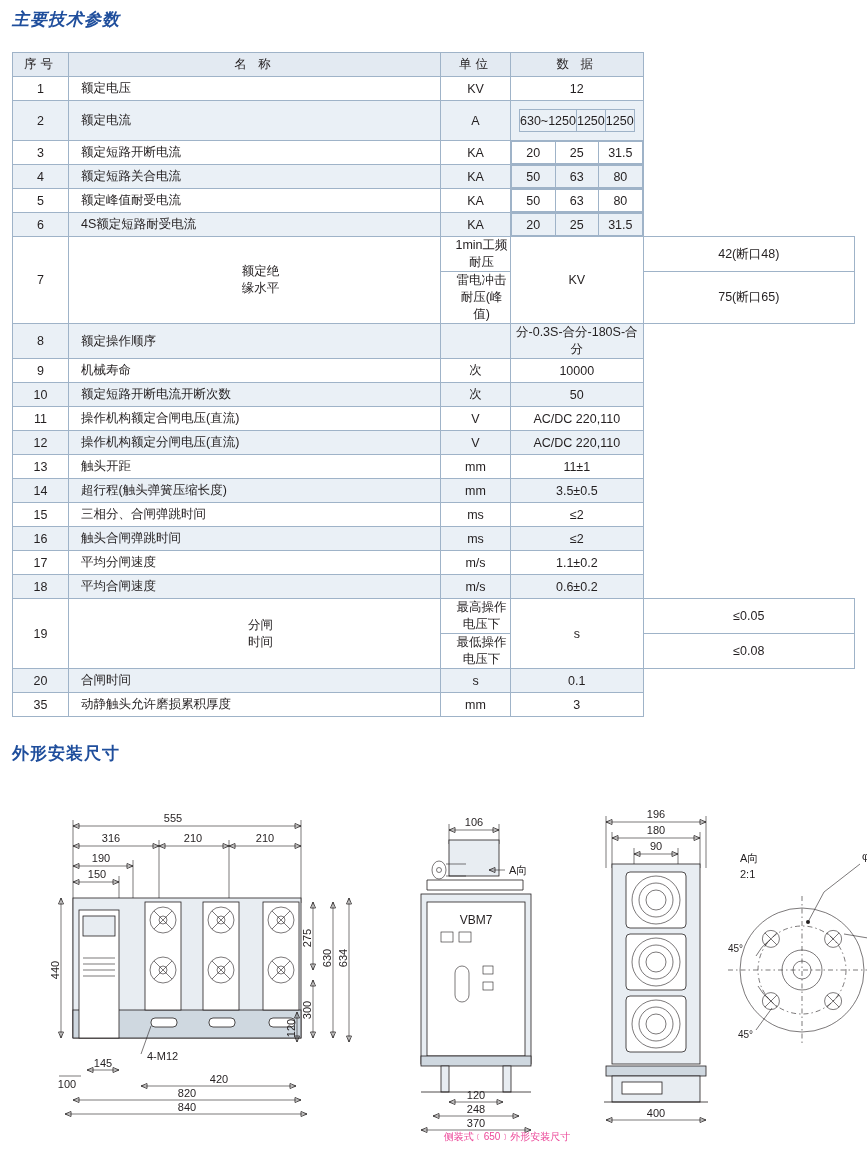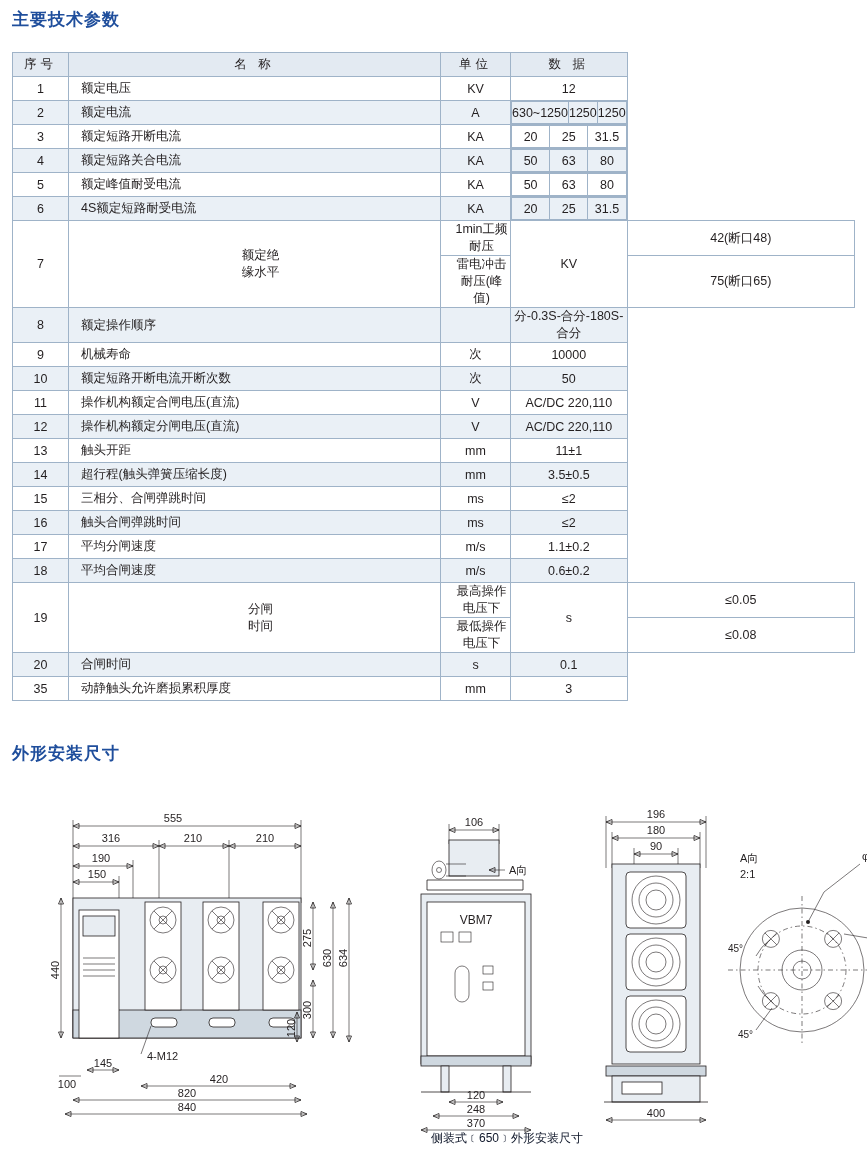--- a/index.html
+++ b/index.html
@@ -12,21 +12,21 @@
     color: #231f20;
     position: relative;
     overflow: hidden;
   }
   .section-title {
     color: #1f4e9c;
     font-size: 17px;
     font-weight: bold;
     letter-spacing: 1px;
   }
-  #title1 { position:absolute; left:12px; top:8px; }
+  #title1 { position:absolute; left:12px; top:8px;font-style:italic; }
   #title2 { position:absolute; left:12px; top:742px; }
 
   
   table.spec {
     position: absolute;
     left: 12px;
     top: 52px;
     width: 843px;
     border-collapse: collapse;
     font-size: 12.5px;
@@ -49,22 +49,22 @@
   .sub-left { width: 150px; text-align:left; padding-left:12px !important;margin-left:33px; }
   .sub-right { text-align:left; padding-left:12px !important; }
   .nested { width:100%; border-collapse:collapse; }
   .nested td { border:none; }
   .triple td { width: 33.33%; }
 
   
   #drawings { position:absolute; left:0; top:790px; width:867px; height:373px;margin-left:47px; }
   .dwg-caption {
     position:absolute;
-    font-size:12px;
-    color:#0f172a;
+    font-size:10px;
+    color:#ec4899;
   }
   svg { display:block; }
   .ln { stroke:#231f20; stroke-width:0.8; fill:none; }
   .lnt { stroke:#231f20; stroke-width:0.6; fill:none; }
   .dim { stroke:#231f20; stroke-width:0.6; fill:none; }
   .dash { stroke:#231f20; stroke-width:0.6; fill:none; stroke-dasharray:5 3 1.5 3; }
   .fillg { fill:#e8edf2; stroke:#231f20; stroke-width:0.8; }
   .filld { fill:#cfd8e0; stroke:#231f20; stroke-width:0.8; }
   .fillw { fill:#ffffff; stroke:#231f20; stroke-width:0.8; }
   text.dt { font-family:"Liberation Sans", sans-serif; font-size:11px; fill:#231f20; }
@@ -86,21 +86,21 @@
       <tr class="plain">
         <td class="c-no">1</td>
         <td class="c-name" colspan="1">额定电压</td>
         <td class="c-unit">KV</td>
         <td class="c-data">12</td>
       </tr>
       <tr class="shade">
         <td class="c-no">2</td>
         <td class="c-name" colspan="1">额定电流</td>
         <td class="c-unit">A</td>
-        <td class="c-data" style="padding:0">
+        <td class="c-data" style="padding:8px">
           <table class="nested triple">
             <tbody>
               <tr>
                 <td style="height:22px;text-align:center;border-right:1px solid #9fb3c8;">630~1250</td>
                 <td style="height:22px;text-align:center;border-right:1px solid #9fb3c8;">1250</td>
                 <td style="height:22px;text-align:center;">1250</td>
               </tr>
             </tbody>
           </table>
         </td>

